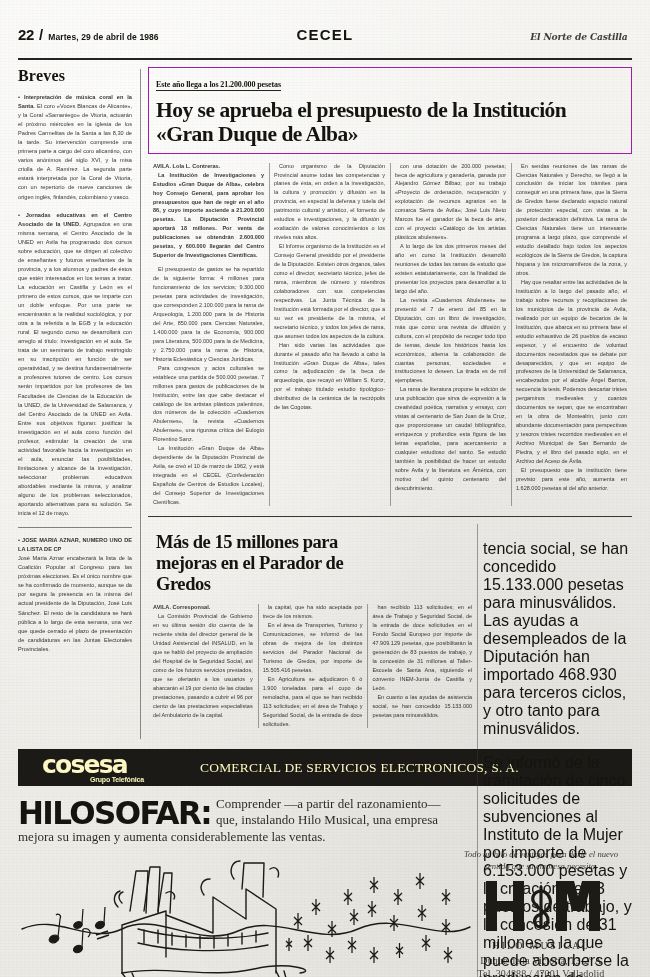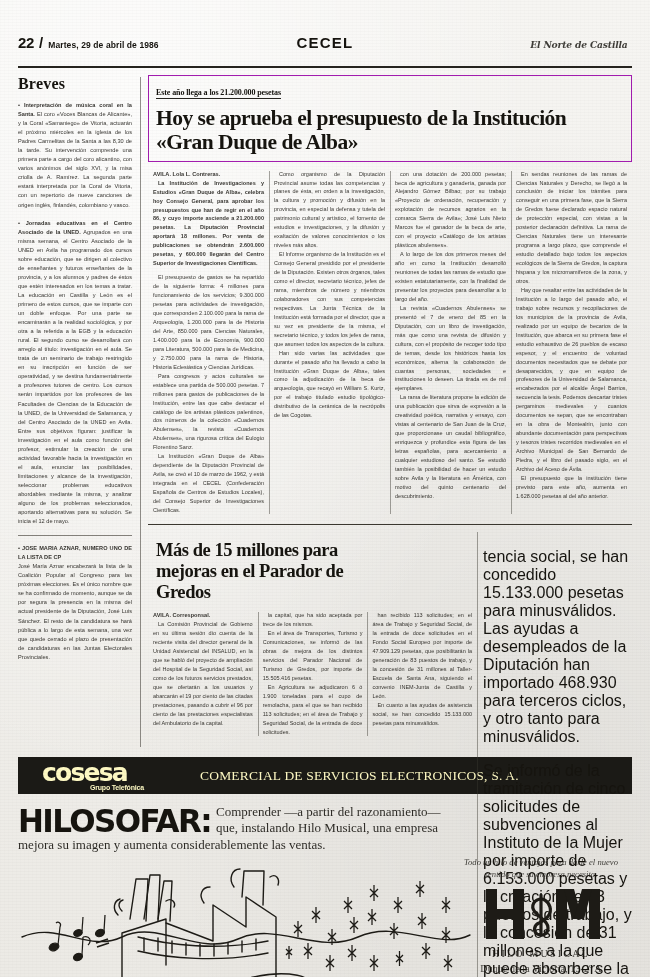--- a/index.html
+++ b/index.html
@@ -19,21 +19,21 @@
       linear-gradient(#f6f5f2,#eceae5);
     pointer-events:none;
   }
   .grain{
     position:absolute;inset:0;opacity:.13;pointer-events:none;
     background-image:
       repeating-linear-gradient(0deg, rgba(0,0,0,.10) 0 1px, rgba(0,0,0,0) 1px 3px),
       repeating-linear-gradient(90deg, rgba(0,0,0,.06) 0 1px, rgba(0,0,0,0) 1px 4px);
     mix-blend-mode:multiply;
   }
-  .page{position:absolute;inset:0;padding:16px 18px;box-sizing:border-box;}
+  .page{position:absolute;inset:0;padding:8px 18px;box-sizing:border-box;}
 
   
   .masthead{
     position:relative;display:flex;align-items:baseline;
     height:30px;margin-top:18px;
   }
   .folio{font-weight:bold;font-size:15px;letter-spacing:-.3px;}
   .folio-slash{font-weight:bold;font-size:15px;margin:0 5px;}
   .folio-date{font-size:8.5px;font-weight:bold;letter-spacing:.1px;}
   .section-title{

